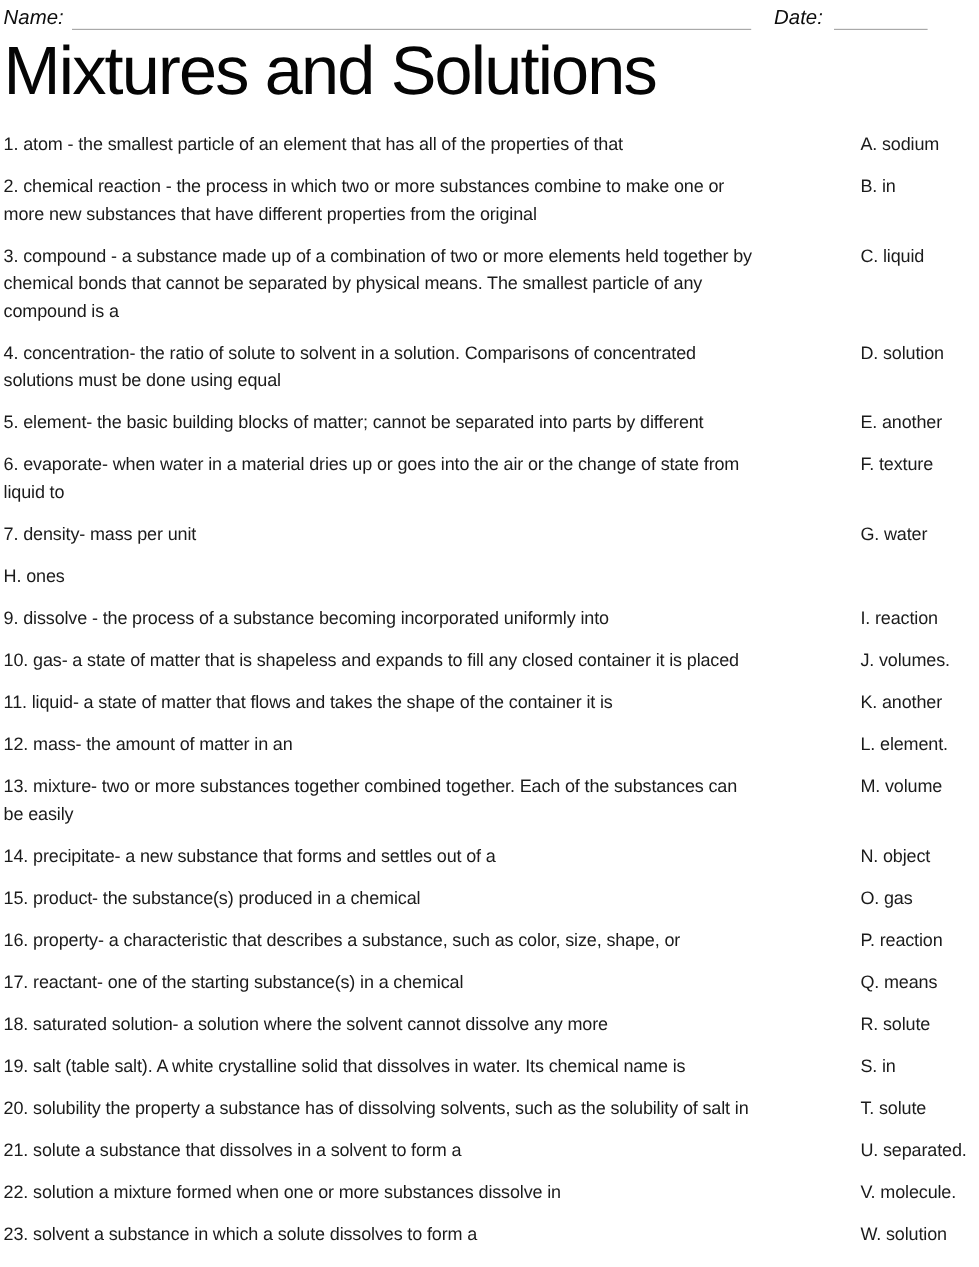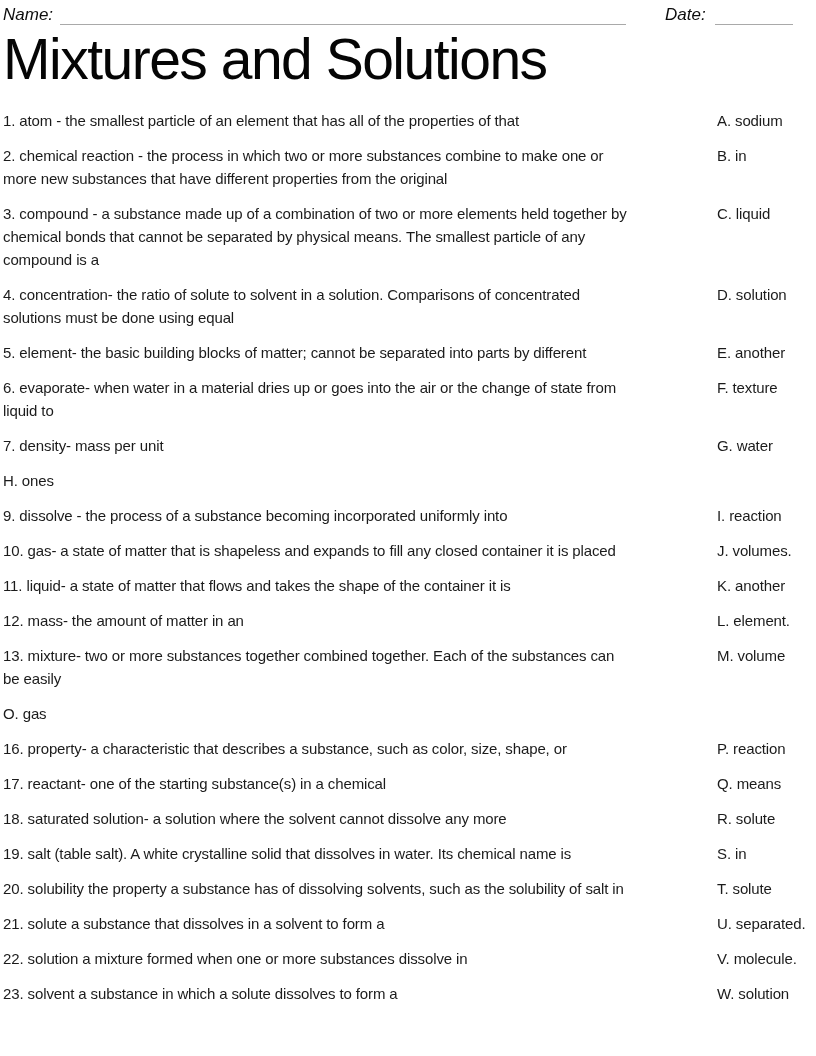--- a/index.html
+++ b/index.html
@@ -30,21 +30,21 @@
     color:#0d0d0d;
     line-height:20px;
     flex:none;
   }
   .fill-line{
     border-bottom:1.5px solid var(--underline);
     height:16px;
     flex:none;
   }
   .name-line{width:566px;margin-left:7px;}
-  .date-lbl{margin-left:39px;}
+  .date-lbl{margin-left:19px;}
   .date-line{width:78px;margin-left:9px;}
 
   
   .title{
     margin:4px 0 20px 0;
     text-align:left;
     font-size:57px;
     line-height:60px;
     font-weight:normal;
     letter-spacing:-1.5px;
@@ -149,22 +149,27 @@
     <div class="clue"><span class="num">12.</span> <span>mass- the amount of matter in an</span></div>
     <div class="ans"><span>L.</span> <span>element.</span></div>
   </div>
 
   <div class="row">
     <div class="clue"><span class="num">13.</span> <span>mixture- two or more substances together combined together. Each of the substances can
 be easily</span></div>
     <div class="ans"><span>M.</span> <span>volume</span></div>
   </div>
 
-
-  <div class="row">
+  <div class="row">
+    <div class="clue"><span class="num">14.</span> <span>precipitate- a new substance that forms and settles out of a</span></div>
+    <div class="ans"><span>N.</span> <span>object</span></div>
+  </div>
+
+  <div class="row">
+    <div class="clue"><span class="num">15.</span> <span>product- the substance(s) produced in a chemical</span></div>
     <div class="ans"><span>O.</span> <span>gas</span></div>
   </div>
 
   <div class="row">
     <div class="clue"><span class="num">16.</span> <span>property- a characteristic that describes a substance, such as color, size, shape, or</span></div>
     <div class="ans"><span>P.</span> <span>reaction</span></div>
   </div>
 
   <div class="row">
     <div class="clue"><span class="num">17.</span> <span>reactant- one of the starting substance(s) in a chemical</span></div>

